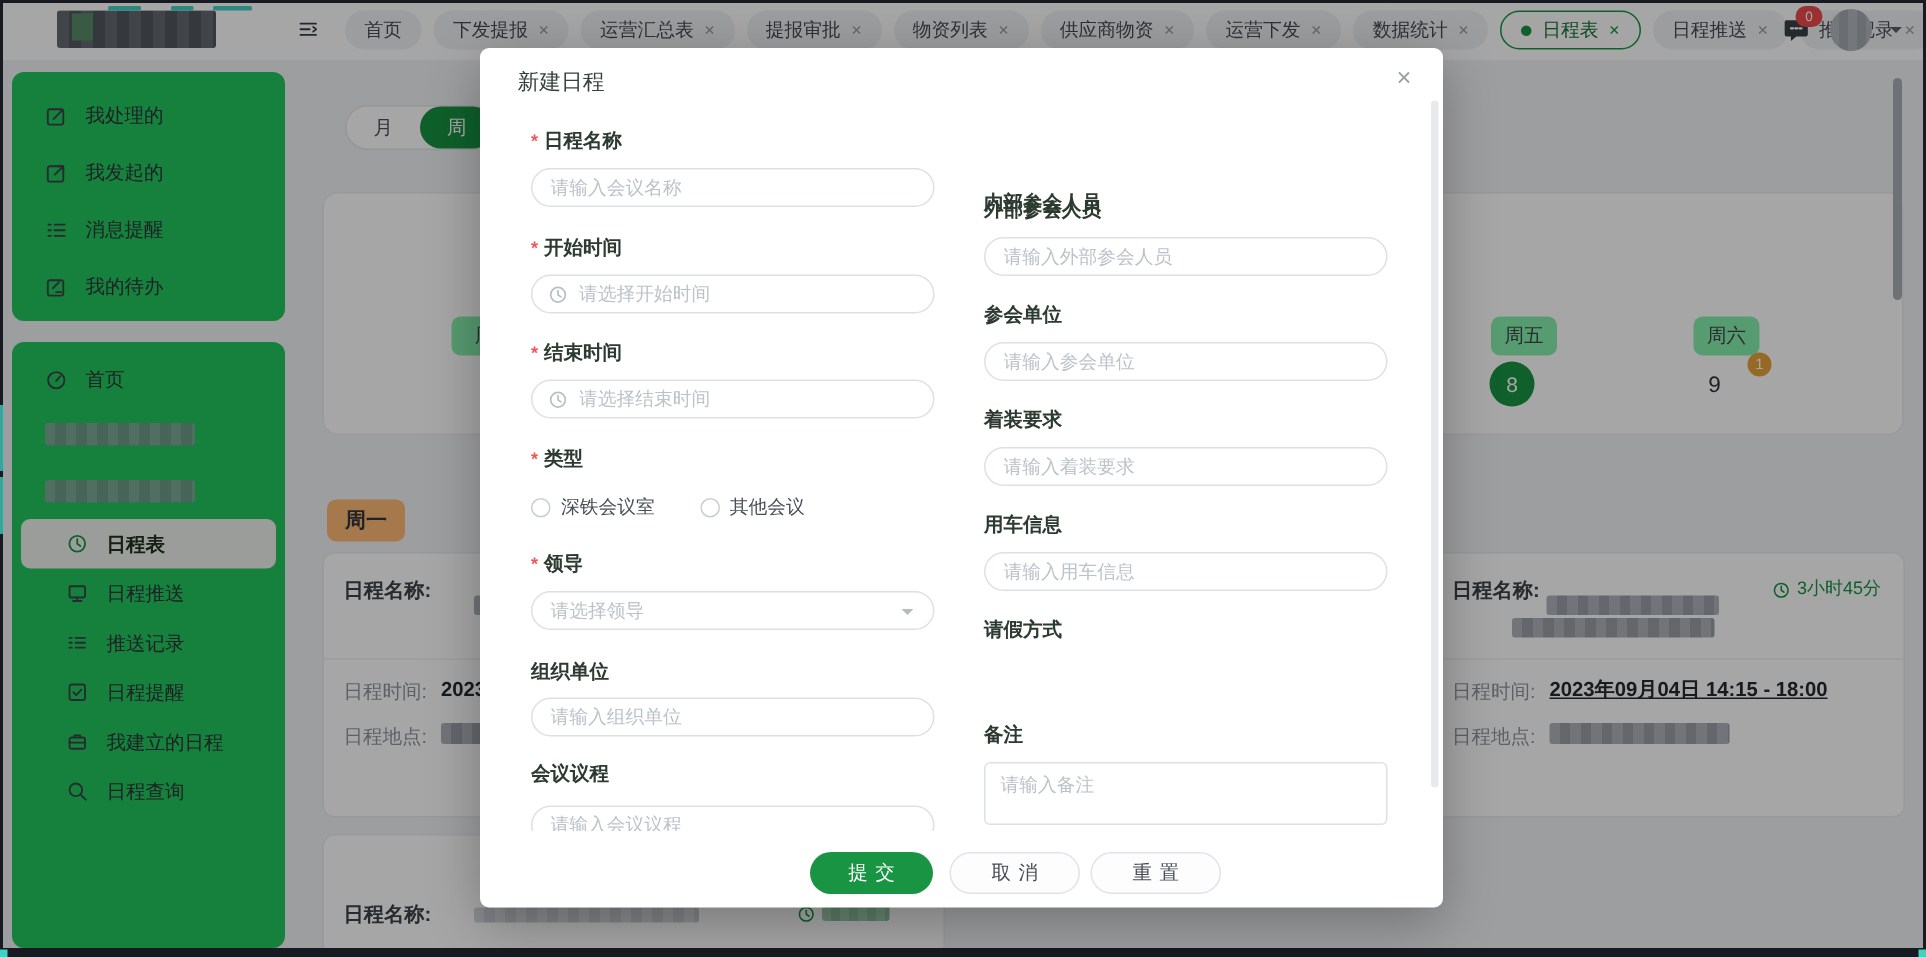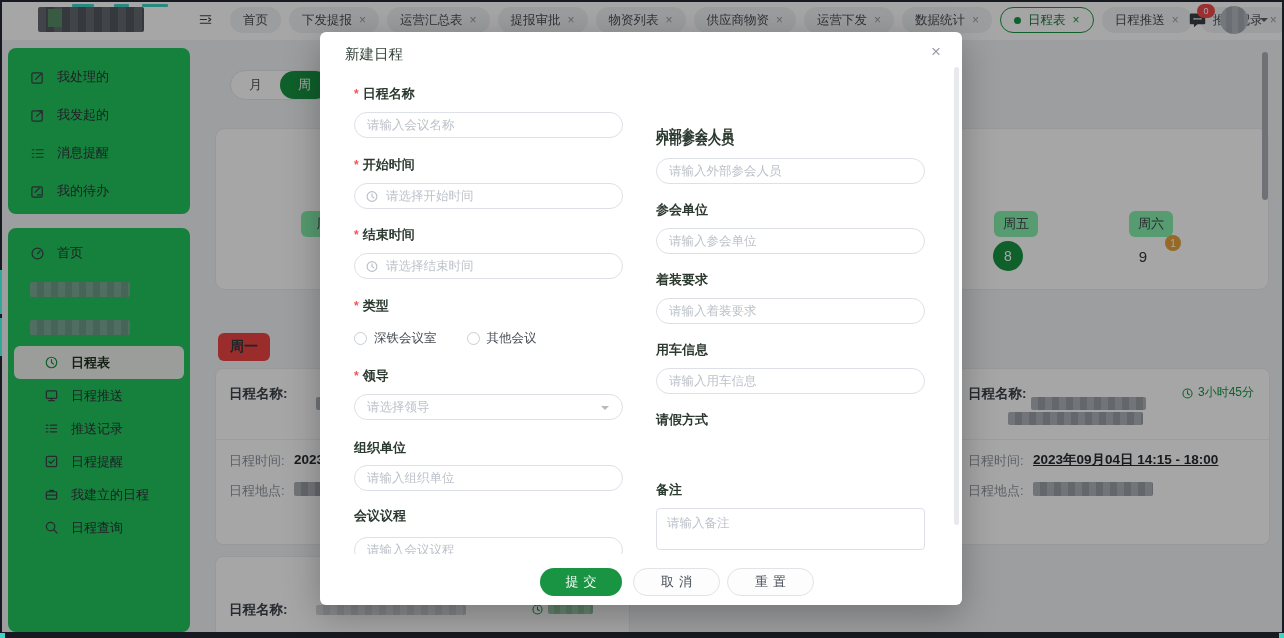--- a/index.html
+++ b/index.html
@@ -54,21 +54,21 @@
   #cal-card{position:absolute;left:215px;top:128px;width:1054px;height:162px;background:#fff;border-radius:10px;z-index:1;border:1px solid #ececef;box-sizing:border-box;}
   .day-pill{position:absolute;top:82px;width:44px;height:26px;border-radius:6px;background:#86efac;
      display:flex;align-items:center;justify-content:center;font-size:13px;color:#3f454c;overflow:hidden;}
   #dp0{left:85px;} #dp5{left:778px;} #dp6{left:913px;}
   #date-fri{position:absolute;left:777px;top:112px;width:30px;height:30px;border-radius:50%;background:#189443;
      color:#fff;font-size:14px;display:flex;align-items:center;justify-content:center;cursor:pointer;}
   #date-sat{position:absolute;left:912px;top:116px;width:30px;height:22px;font-size:15px;color:#2f3338;
      display:flex;align-items:center;justify-content:center;cursor:pointer;}
   #sat-badge{position:absolute;left:949px;top:106px;width:16px;height:16px;border-radius:50%;background:#e6a23c;
      color:#fff;font-size:10px;display:flex;align-items:center;justify-content:center;}
-  #week-pill{position:absolute;left:218px;top:333px;width:52px;height:28px;border-radius:6px;background:#ef4444;
+  #week-pill{position:absolute;left:218px;top:333px;width:52px;height:28px;border-radius:6px;background:#fdba74;
      display:flex;align-items:center;justify-content:center;font-size:14px;font-weight:bold;color:#33383d;z-index:1;}
   .sched-card{position:absolute;background:#fff;border-radius:8px;border:1px solid #ececef;z-index:1;box-sizing:border-box;}
   #cardA{left:215px;top:368px;width:415px;height:177px;}
   #cardB{left:950px;top:368px;width:320px;height:177px;}
   #card2{left:215px;top:556px;width:415px;height:82px;}
   .c-divider{position:absolute;left:0;right:0;top:70px;height:1px;background:#f0f1f3;}
   .c-name-label{position:absolute;font-size:13.5px;font-weight:bold;color:#3d4349;}
   .c-grey-label{position:absolute;font-size:13px;color:#8f959e;}
   .c-time-val{position:absolute;font-size:13.5px;font-weight:bold;color:#262a2e;white-space:nowrap;}
   .redact{background:repeating-linear-gradient(90deg,#9aa0a8 0 7px,#80868f 7px 14px);border-radius:2px;opacity:.8;}

